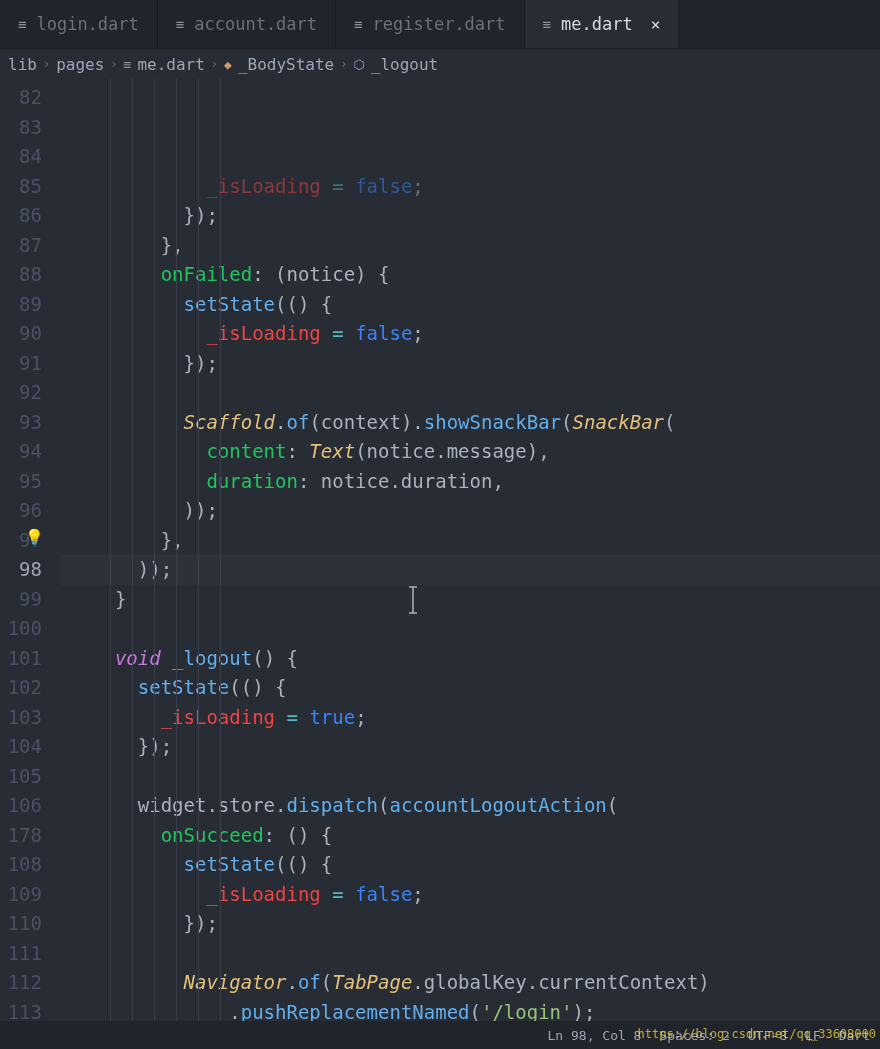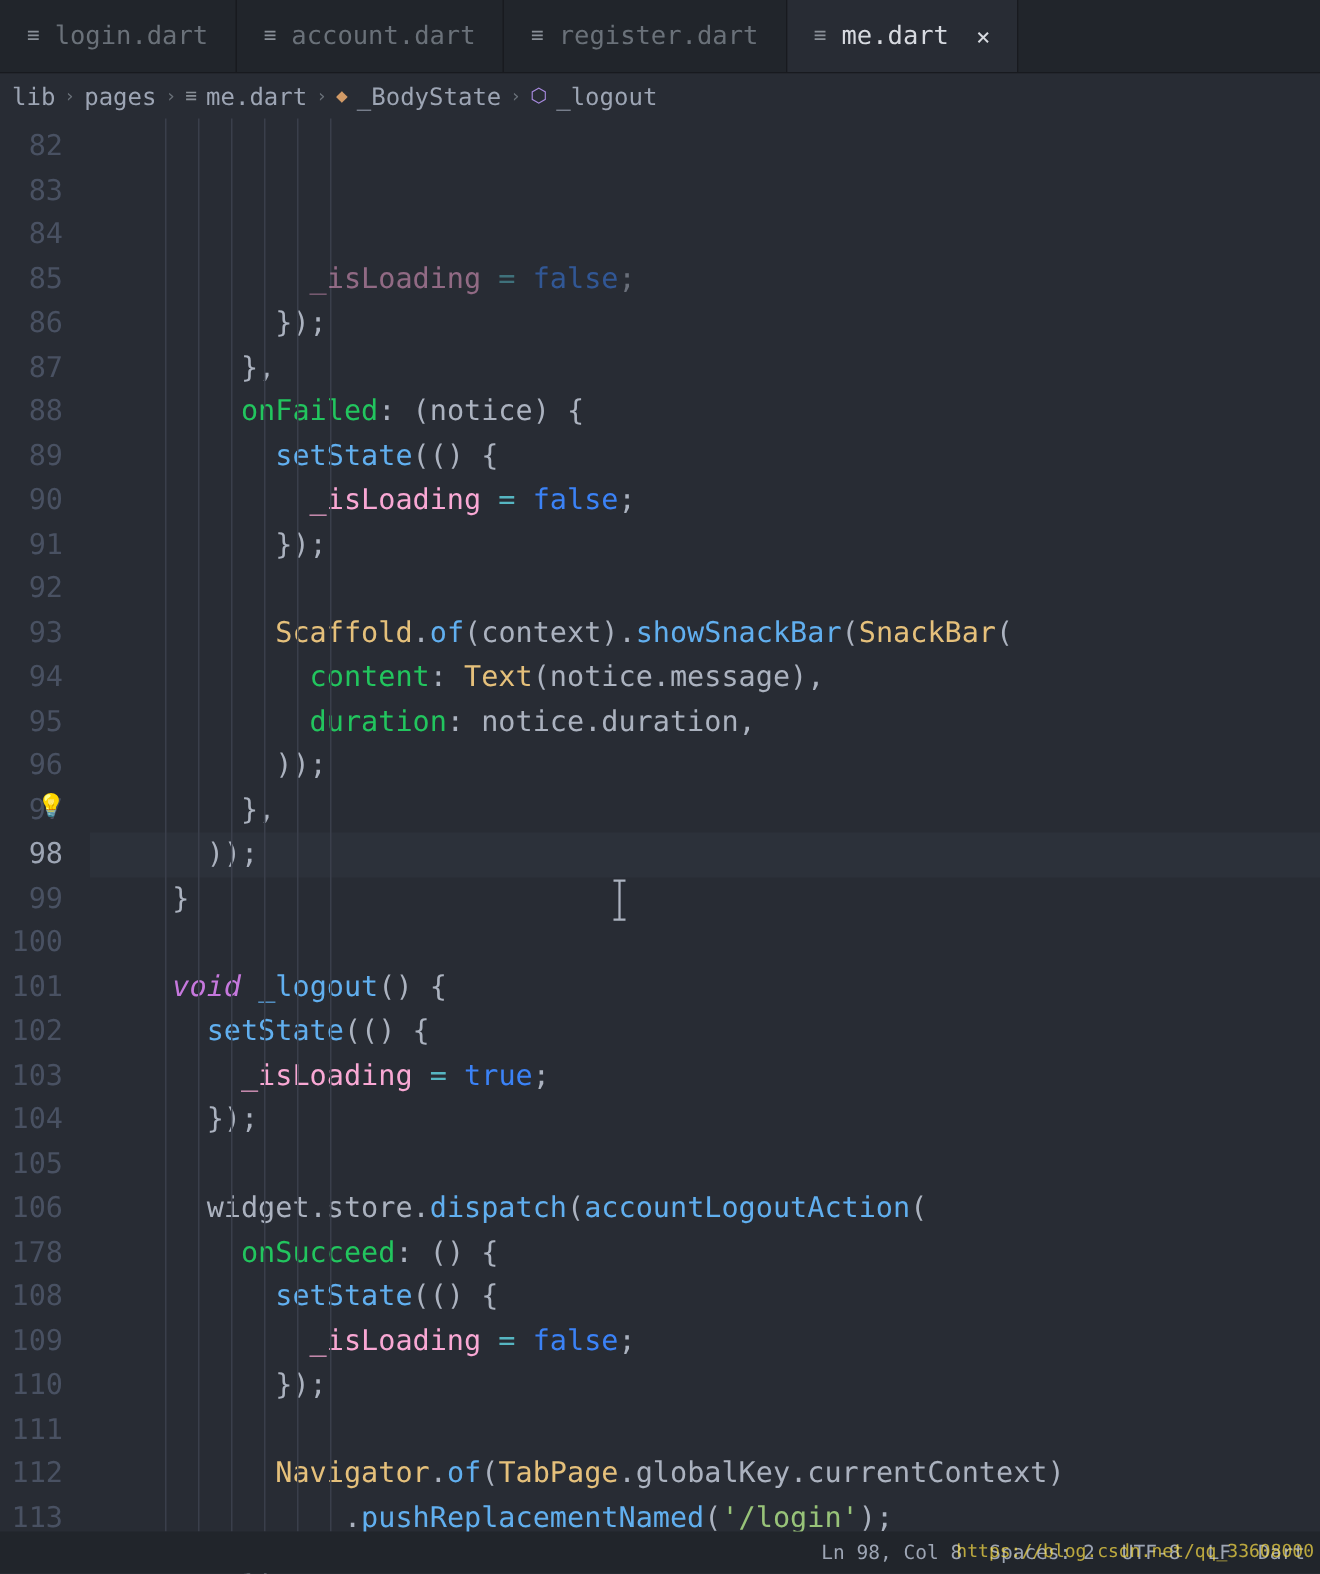--- a/index.html
+++ b/index.html
@@ -110,22 +110,22 @@
       top: calc(4px + 16 * 29.5px);
     }
     .lightbulb {
       position: absolute;
       left: 25px;
       top: calc(4px + 15 * 29.5px + 2px);
       font-size: 15px;
     }
     .c-kw { color: #c678dd; font-style: italic; }
     .c-prop { color: #22c55e; }
-    .c-var { color: #f9a8d4; }
-    .c-type { color: #e5c07b; }
+    .c-var { color: #ef4444; }
+    .c-type { color: #e5c07b; font-style: italic; }
     .c-method { color: #61afef; }
     .c-punct { color: #abb2bf; }
     .c-bool { color: #3b82f6; }
     .c-str { color: #98c379; }
     .c-op { color: #56b6c2; }
     .text-cursor {
       position: absolute;
       width: 1px;
       height: 26px;
       left: 408px;

